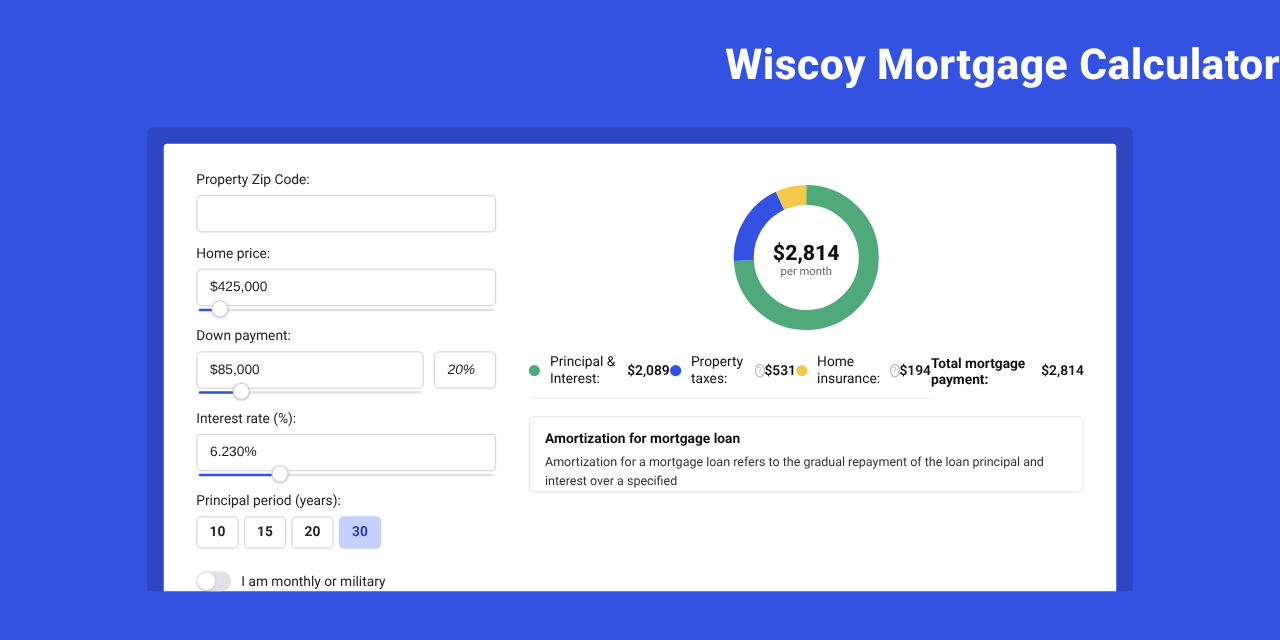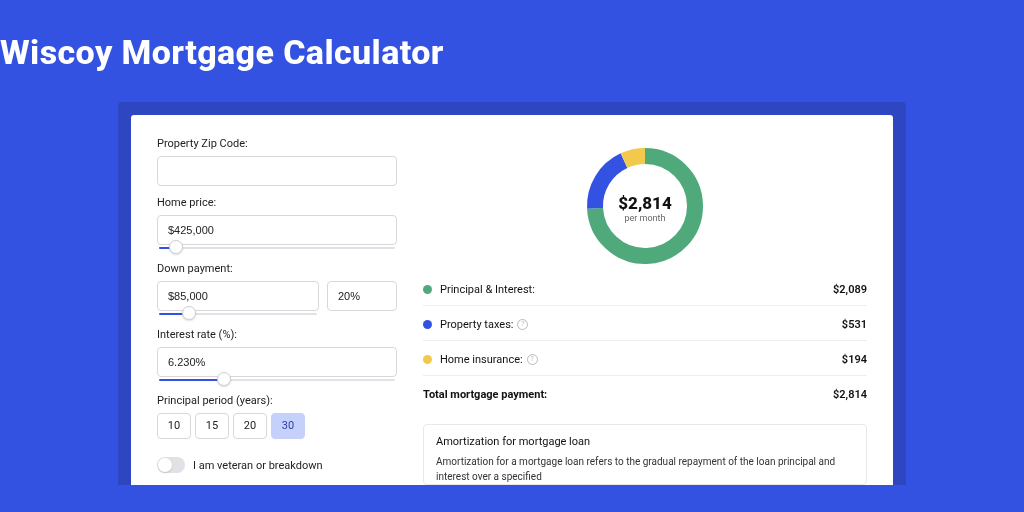--- a/index.html
+++ b/index.html
@@ -7,21 +7,21 @@
     font-family: -apple-system, BlinkMacSystemFont, "Segoe UI", Roboto, Helvetica, Arial, sans-serif;
     background: #3452e1;
     width: 1024px;
     height: 512px;
     overflow: hidden;
   }
   h1.page-title {
     color: #fff;
     font-weight: 800;
     font-size: 34px;
-    text-align: left;
+    text-align: right;
     padding: 32px 0 14px;
     letter-spacing: 0.4px;
   }
   .frame {
     width: 788px;
     margin: 16px auto;
     background: #2e46c2;
     border-radius: 4px 4px 0 0;
     padding: 13px 13px 0;
   }
@@ -71,28 +71,28 @@
     width: 14px; height: 14px;
     border-radius: 50%;
     background: #fff;
     border: 1px solid #cfcfd4;
     box-shadow: 0 1px 2px rgba(0,0,0,0.15);
     top: -4px;
     transform: translateX(-50%);
   }
   .row-dp { display: flex; gap: 8px; }
   .row-dp .amount { flex: 1; }
-  .row-dp .percent { width: 70px; flex-shrink: 0; }
+  .row-dp .percent { width: 50px; flex-shrink: 0; font-style: italic; }
   .period-group { display: flex; gap: 4px; margin-top: 4px; }
   .period-btn {
     width: 34px; height: 26px;
     border: 1px solid #d8d8dc;
     border-radius: 4px;
     font-size: 11px;
-    font-weight: 400;
+    font-weight: 700;
     color: #222;
     background: #fff;
     text-align: center;
     line-height: 24px;
   }
   .period-btn.active {
     background: #c5d0fb;
     border-color: #c5d0fb;
     color: #2a3fab;
   }
@@ -119,21 +119,21 @@
   }
   .donut-wrap { text-align: center; margin: 6px 0 10px; position: relative; }
   .donut-center {
     position: absolute;
     top: 50%; left: 50%;
     transform: translate(-50%, -50%);
     text-align: center;
   }
   .donut-value { font-size: 17px; font-weight: 800; color: #111; }
   .donut-sub { font-size: 9px; color: #666; }
-  .legend { display: flex; flex-direction: column; gap: 12px; margin-top: 8px; }
+  .legend { display: flex; flex-direction: row; margin-top: 8px; }
   .legend-row {
     display: flex; align-items: center; font-size: 11px; color: #111;
     border-bottom: 1px solid #eceef1;
     padding-bottom: 9px;
   }
   .legend-row.total { font-weight: 700; border-bottom: none; }
   .dot { width: 9px; height: 9px; border-radius: 50%; margin-right: 8px; flex-shrink: 0; }
   .dot.green { background: #4fa97a; }
   .dot.blue { background: #3452e1; }
   .dot.yellow { background: #f2c94c; }
@@ -144,21 +144,21 @@
     border: 1px solid #bbb;
     font-size: 7px; color: #bbb; line-height: 9px; text-align: center;
     display: inline-block;
   }
   .amort-card {
     border: 1px solid #e6e8ec;
     border-radius: 4px;
     padding: 10px 12px 0;
     margin-top: 14px;
   }
-  .amort-title { font-weight: 400; font-size: 11px; color: #111; margin-bottom: 6px; }
+  .amort-title { font-weight: 700; font-size: 11px; color: #111; margin-bottom: 6px; }
   .amort-text { font-size: 10px; color: #333; line-height: 1.5; }
 </style>
 </head>
 <body>
 
 <h1 class="page-title">Wiscoy Mortgage Calculator</h1>
 
 <div class="frame">
   <div class="panel">
 
@@ -201,21 +201,21 @@
           <div class="period-btn">10</div>
           <div class="period-btn">15</div>
           <div class="period-btn">20</div>
           <div class="period-btn active">30</div>
         </div>
 
       <div class="vet-row">
         <div class="toggle">
           <div class="toggle-knob"></div>
         </div>
-        <span>I am veteran or breakdown</span>
+        <span>I am monthly or military</span>
       </div>
 
     </div>
 
     <div class="col-right">
 
       <div class="donut-wrap">
         <svg id="donut-svg" width="126" height="126" viewBox="0 0 126 126">
             <path d="M 63 13 A 50 50 0 1 1 13.057602996045809 65.3993710633054" stroke="#4fa97a" stroke-width="16" fill="none"></path>
             <path d="M 13.057602996045809 65.3993710633054 A 50 50 0 0 1 42.012532971454526 17.617996653676506" stroke="#3452e1" stroke-width="16" fill="none"></path>

